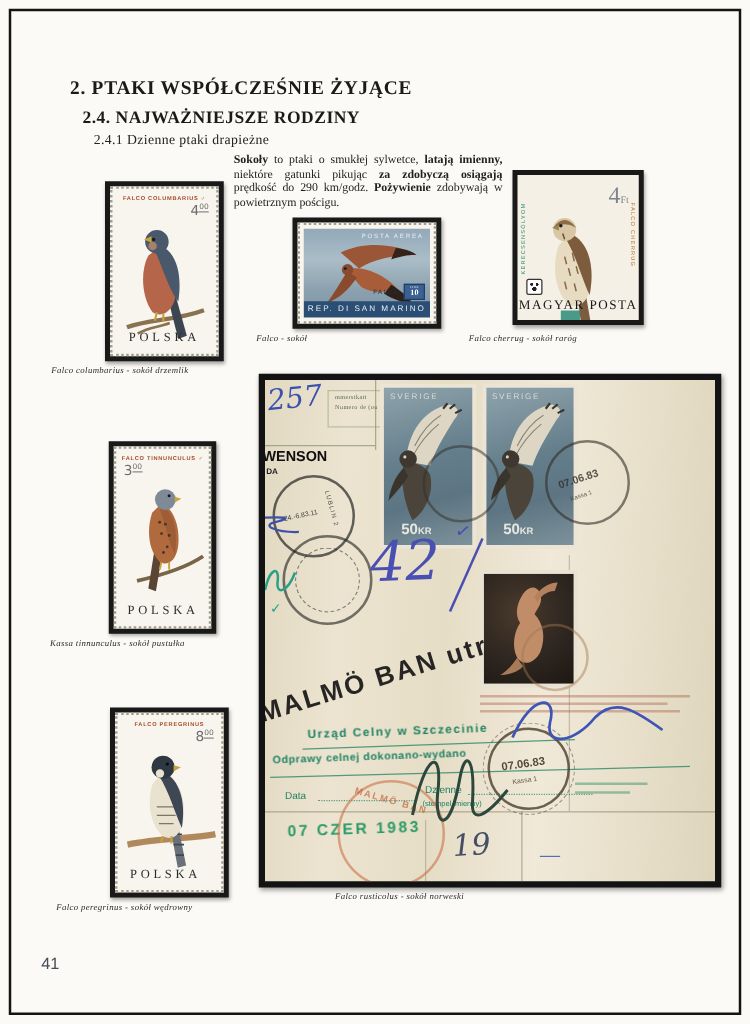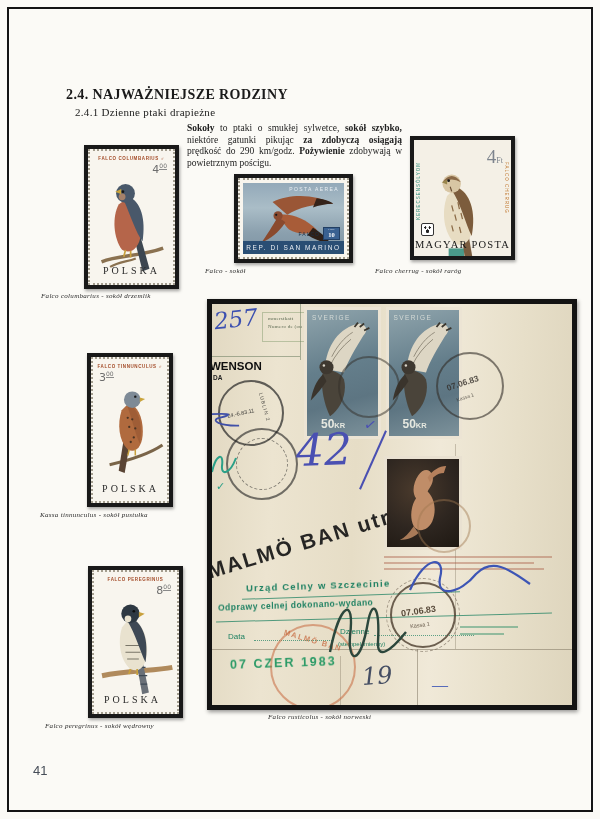--- a/index.html
+++ b/index.html
@@ -83,24 +83,25 @@
   .rbar{position:absolute;height:2px;background:rgba(168,88,64,.4);}
   .gbar{position:absolute;height:1.5px;background:rgba(40,140,100,.45);}
   .pagenum{left:33px;top:763px;font-size:13px;color:#454c57;font-family:"Liberation Sans",sans-serif;}
 </style>
 </head>
 <body>
 
 <div class="page">
   <div class="pframe"></div>
 
+  <div class="a title">2. PTAKI WSPÓŁCZEŚNIE ŻYJĄCE</div>
   <div class="a subtitle">2.4. NAJWAŻNIEJSZE RODZINY</div>
   <div class="a section">2.4.1 Dzienne ptaki drapieżne</div>
 
-  <p class="a intro"><span class="b">Sokoły</span><span> to ptaki o smukłej sylwetce, </span><span class="b">sokół szybko,</span><span> niektóre gatunki pikując </span><span class="b">za zdobyczą osiągają</span><span> prędkość do 290 km/godz. </span><span class="b">Pożywienie</span><span> zdobywają w powietrznym pościgu.</span></p>
+  <p class="a intro"><span class="b">Sokoły</span><span> to ptaki o smukłej sylwetce, </span><span class="b">latają imienny,</span><span> niektóre gatunki pikując </span><span class="b">za zdobyczą osiągają</span><span> prędkość do 290 km/godz. </span><span class="b">Pożywienie</span><span> zdobywają w powietrznym pościgu.</span></p>
 
   <div class="a frame" style="left:84px;top:145px;width:95px;height:144px">
     <div class="stamp">
       <div class="sp-label">FALCO COLUMBARIUS ♂</div>
       <div class="sp-value"><span>4</span><sup>00</sup></div>
       <svg class="bird" viewBox="0 0 90 130">
         <path d="M10,112 C30,104 55,106 82,96" stroke="#8a7150" stroke-width="4" fill="none"></path>
         <path d="M20,118 C30,112 40,112 50,108" stroke="#8a7150" stroke-width="2.5" fill="none"></path>
         <path d="M52,70 L66,120 L58,123 L46,76 Z" fill="#3c4650"></path>
         <path d="M30,45 C22,60 24,85 34,98 C44,104 54,96 56,80 C58,60 52,44 42,36 Z" fill="#b5654a"></path>

